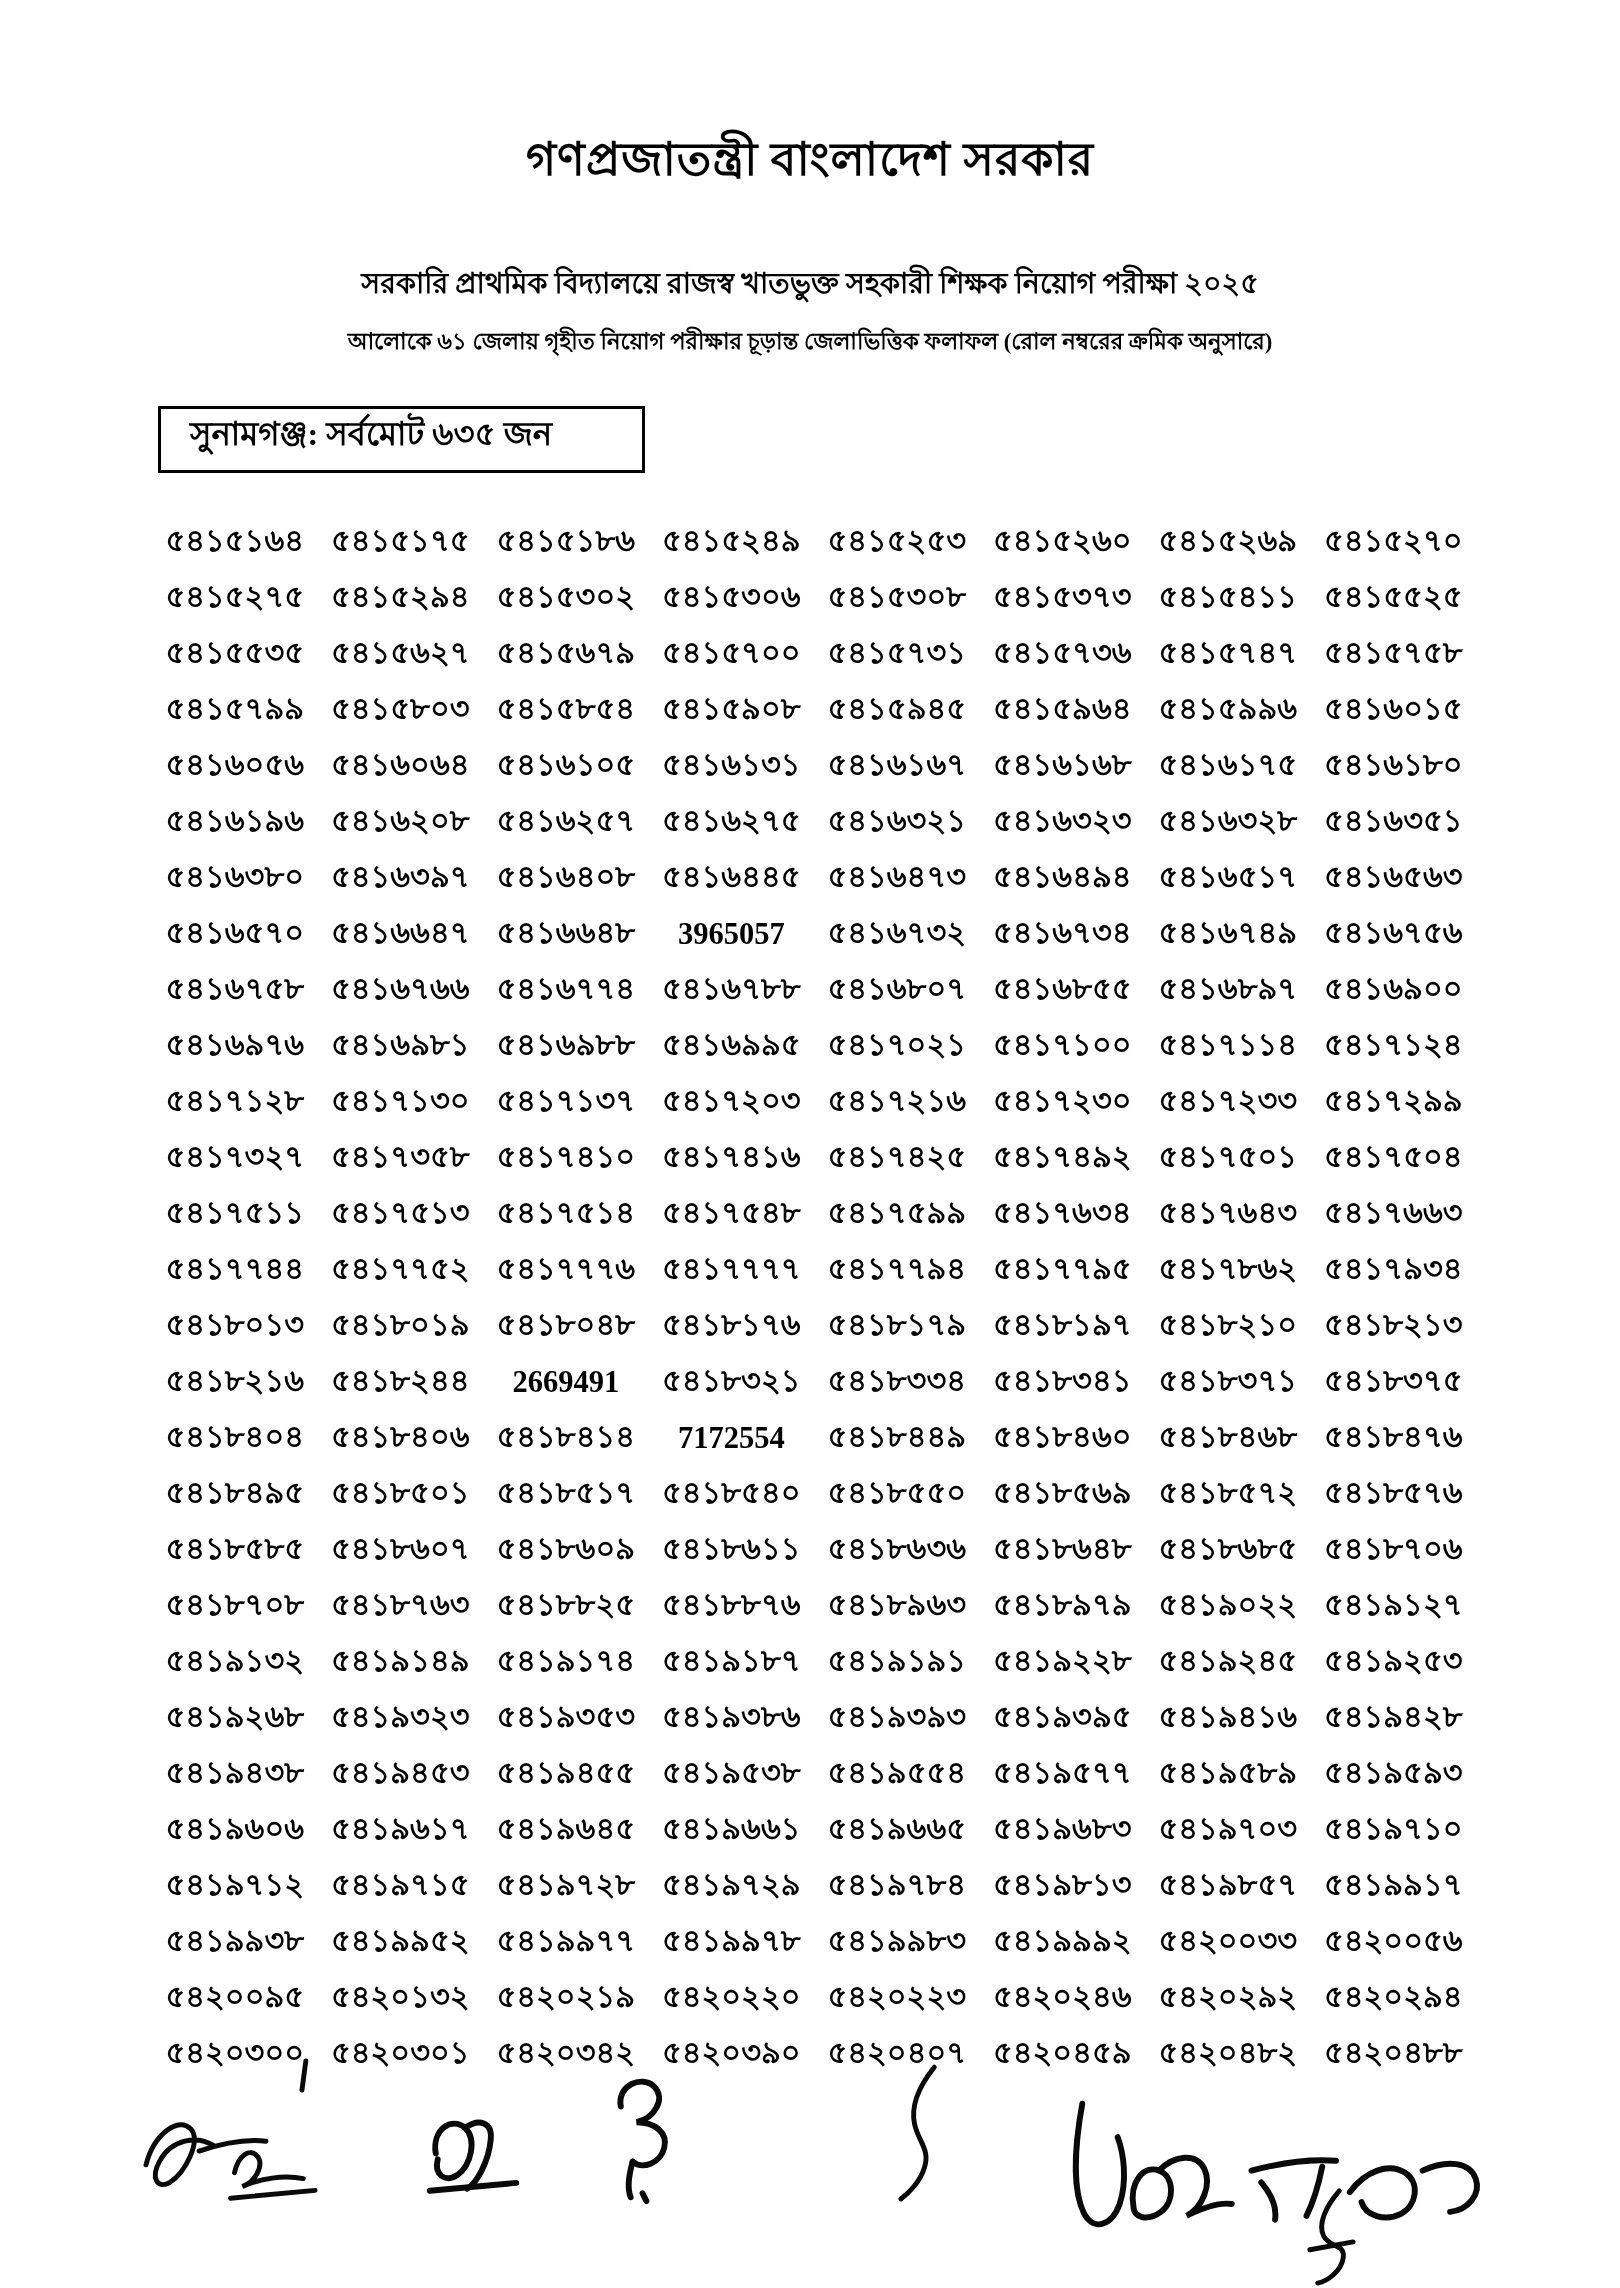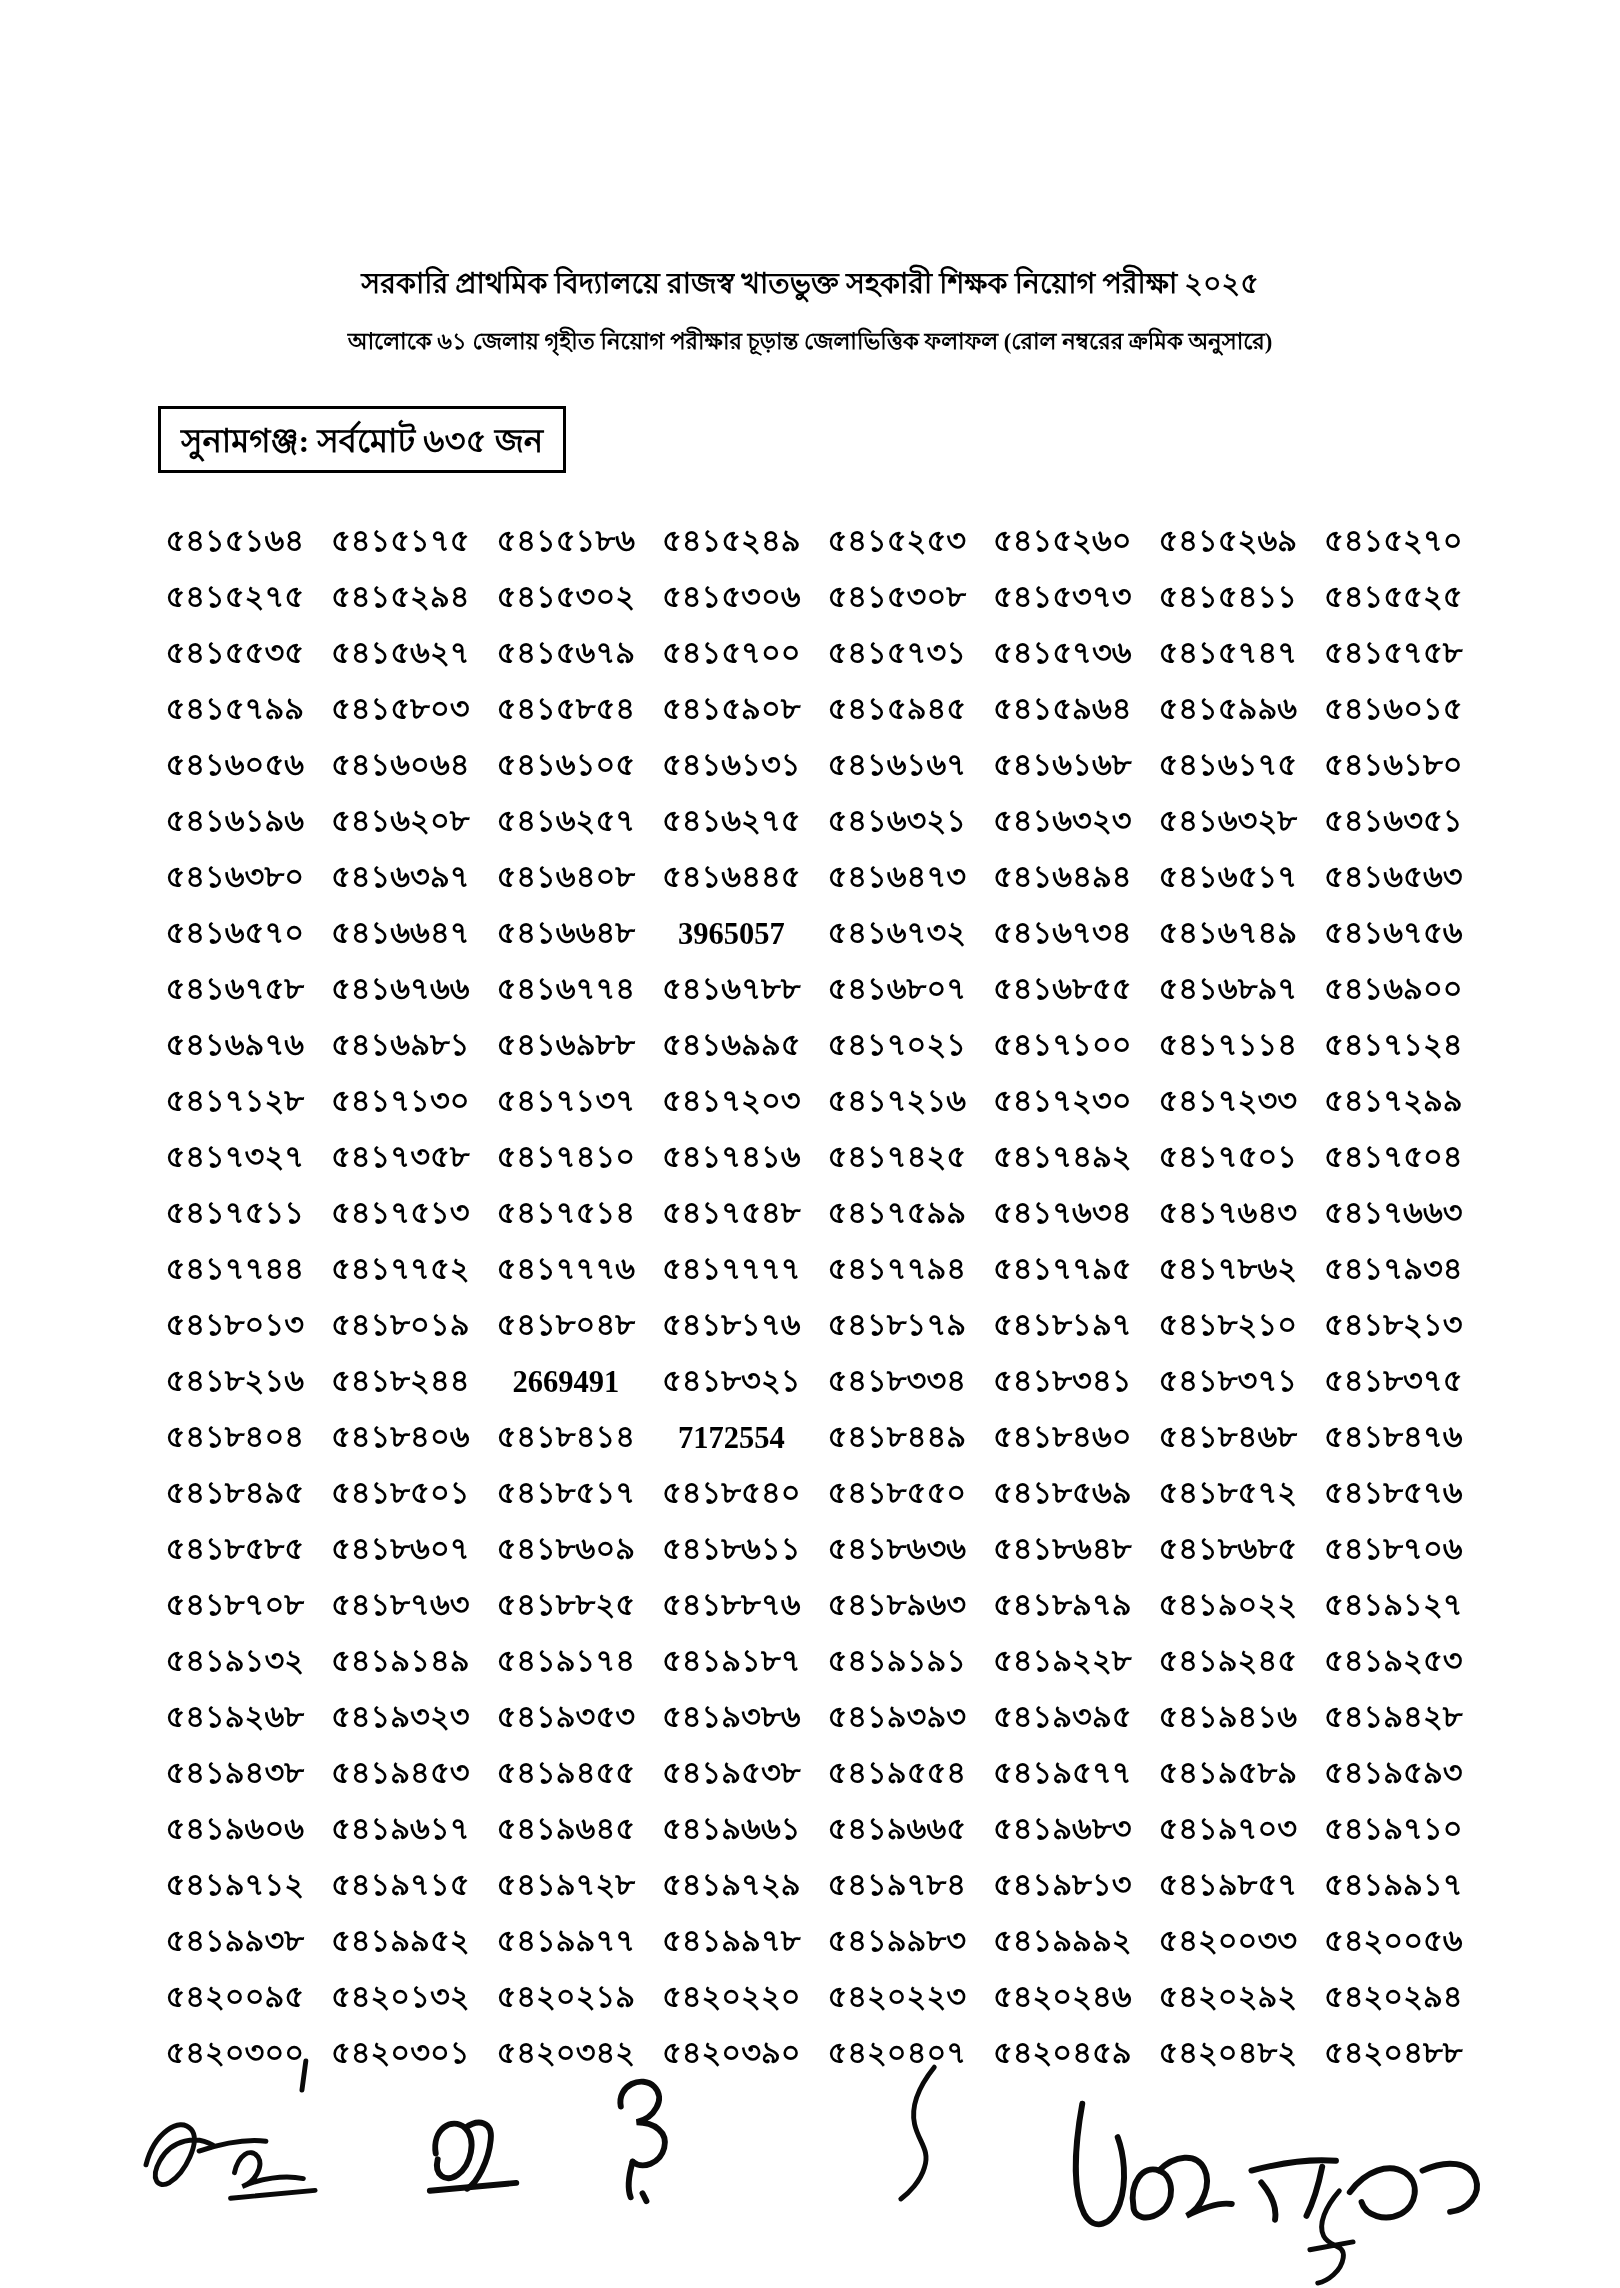--- a/index.html
+++ b/index.html
@@ -12,24 +12,24 @@
     font-family:"Liberation Serif","DejaVu Serif",serif;
     overflow:hidden;
   }
   .center{left:0;right:0;text-align:center;position:absolute;}
   .gov-title{top:124px;font-size:46px;font-weight:700;letter-spacing:1px;}
   .dept-title{top:195px;font-size:34px;font-weight:700;}
   .exam-title{top:262px;font-size:28.6px;font-weight:700;}
   .notice{position:absolute;top:325px;left:0;right:0;text-align:center;
           font-size:22.7px;font-weight:600;line-height:33px;}
   .district-box{
-    position:absolute;left:158px;top:406px;width:408px;height:67px;
+    position:absolute;left:158px;top:406px;width:487px;height:67px;
     border:3px solid #000;
-    display:flex;align-items:flex-end;
-    padding-left:20px;box-sizing:border-box;
+    display:flex;align-items:flex-start;
+    padding-left:29px;box-sizing:border-box;
     font-size:32.5px;font-weight:700;
   }
   .roll-grid{
     position:absolute;left:152px;top:514px;width:1324px;height:1558px;
     display:grid;
     grid-template-columns:repeat(8,1fr);
     grid-auto-rows:56px;
   }
   .roll-grid .cell{
     display:flex;align-items:center;justify-content:center;
@@ -38,20 +38,21 @@
   }
   .footer{position:absolute;left:0;top:2049px;width:1620px;height:239px;}
   .sig{position:absolute;}
   .sig svg{display:block;}
 </style>
 </head>
 <body>
 
 <div class="page">
 
+  <div class="center gov-title">গণপ্রজাতন্ত্রী বাংলাদেশ সরকার</div>
   <div class="center exam-title">সরকারি প্রাথমিক বিদ্যালয়ে রাজস্ব খাতভুক্ত সহকারী শিক্ষক নিয়োগ পরীক্ষা ২০২৫</div>
 
   <div class="notice">
     <div>আলোকে ৬১ জেলায় গৃহীত নিয়োগ পরীক্ষার চূড়ান্ত জেলাভিত্তিক ফলাফল (রোল নম্বরের ক্রমিক অনুসারে)</div>
   </div>
 
   <div class="district-box">
     <span>সুনামগঞ্জ: সর্বমোট ৬৩৫ জন</span>
   </div>
 

